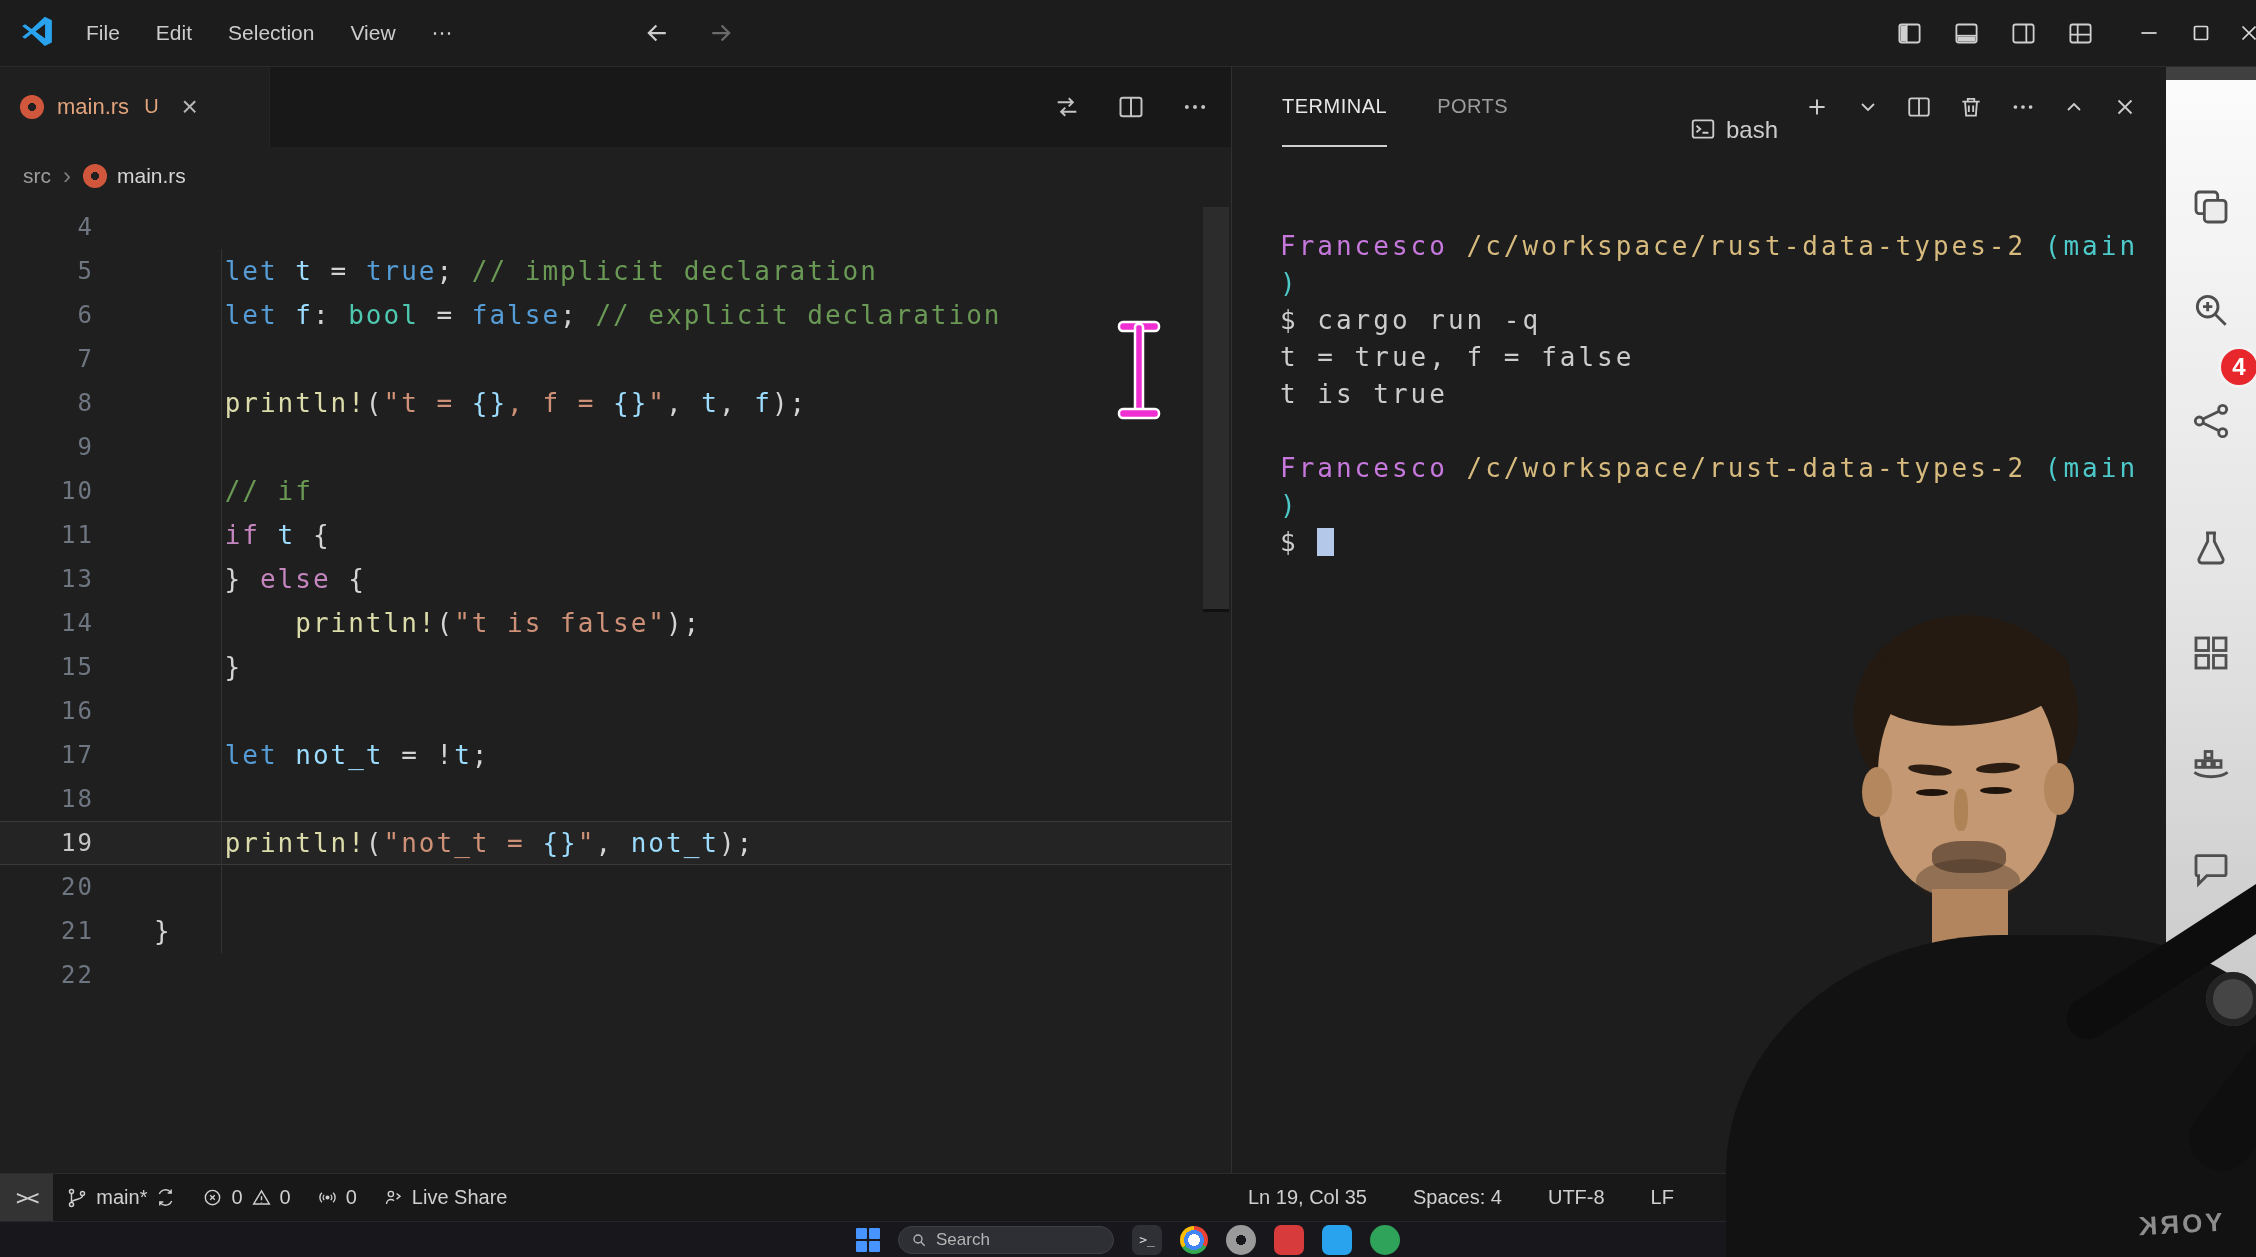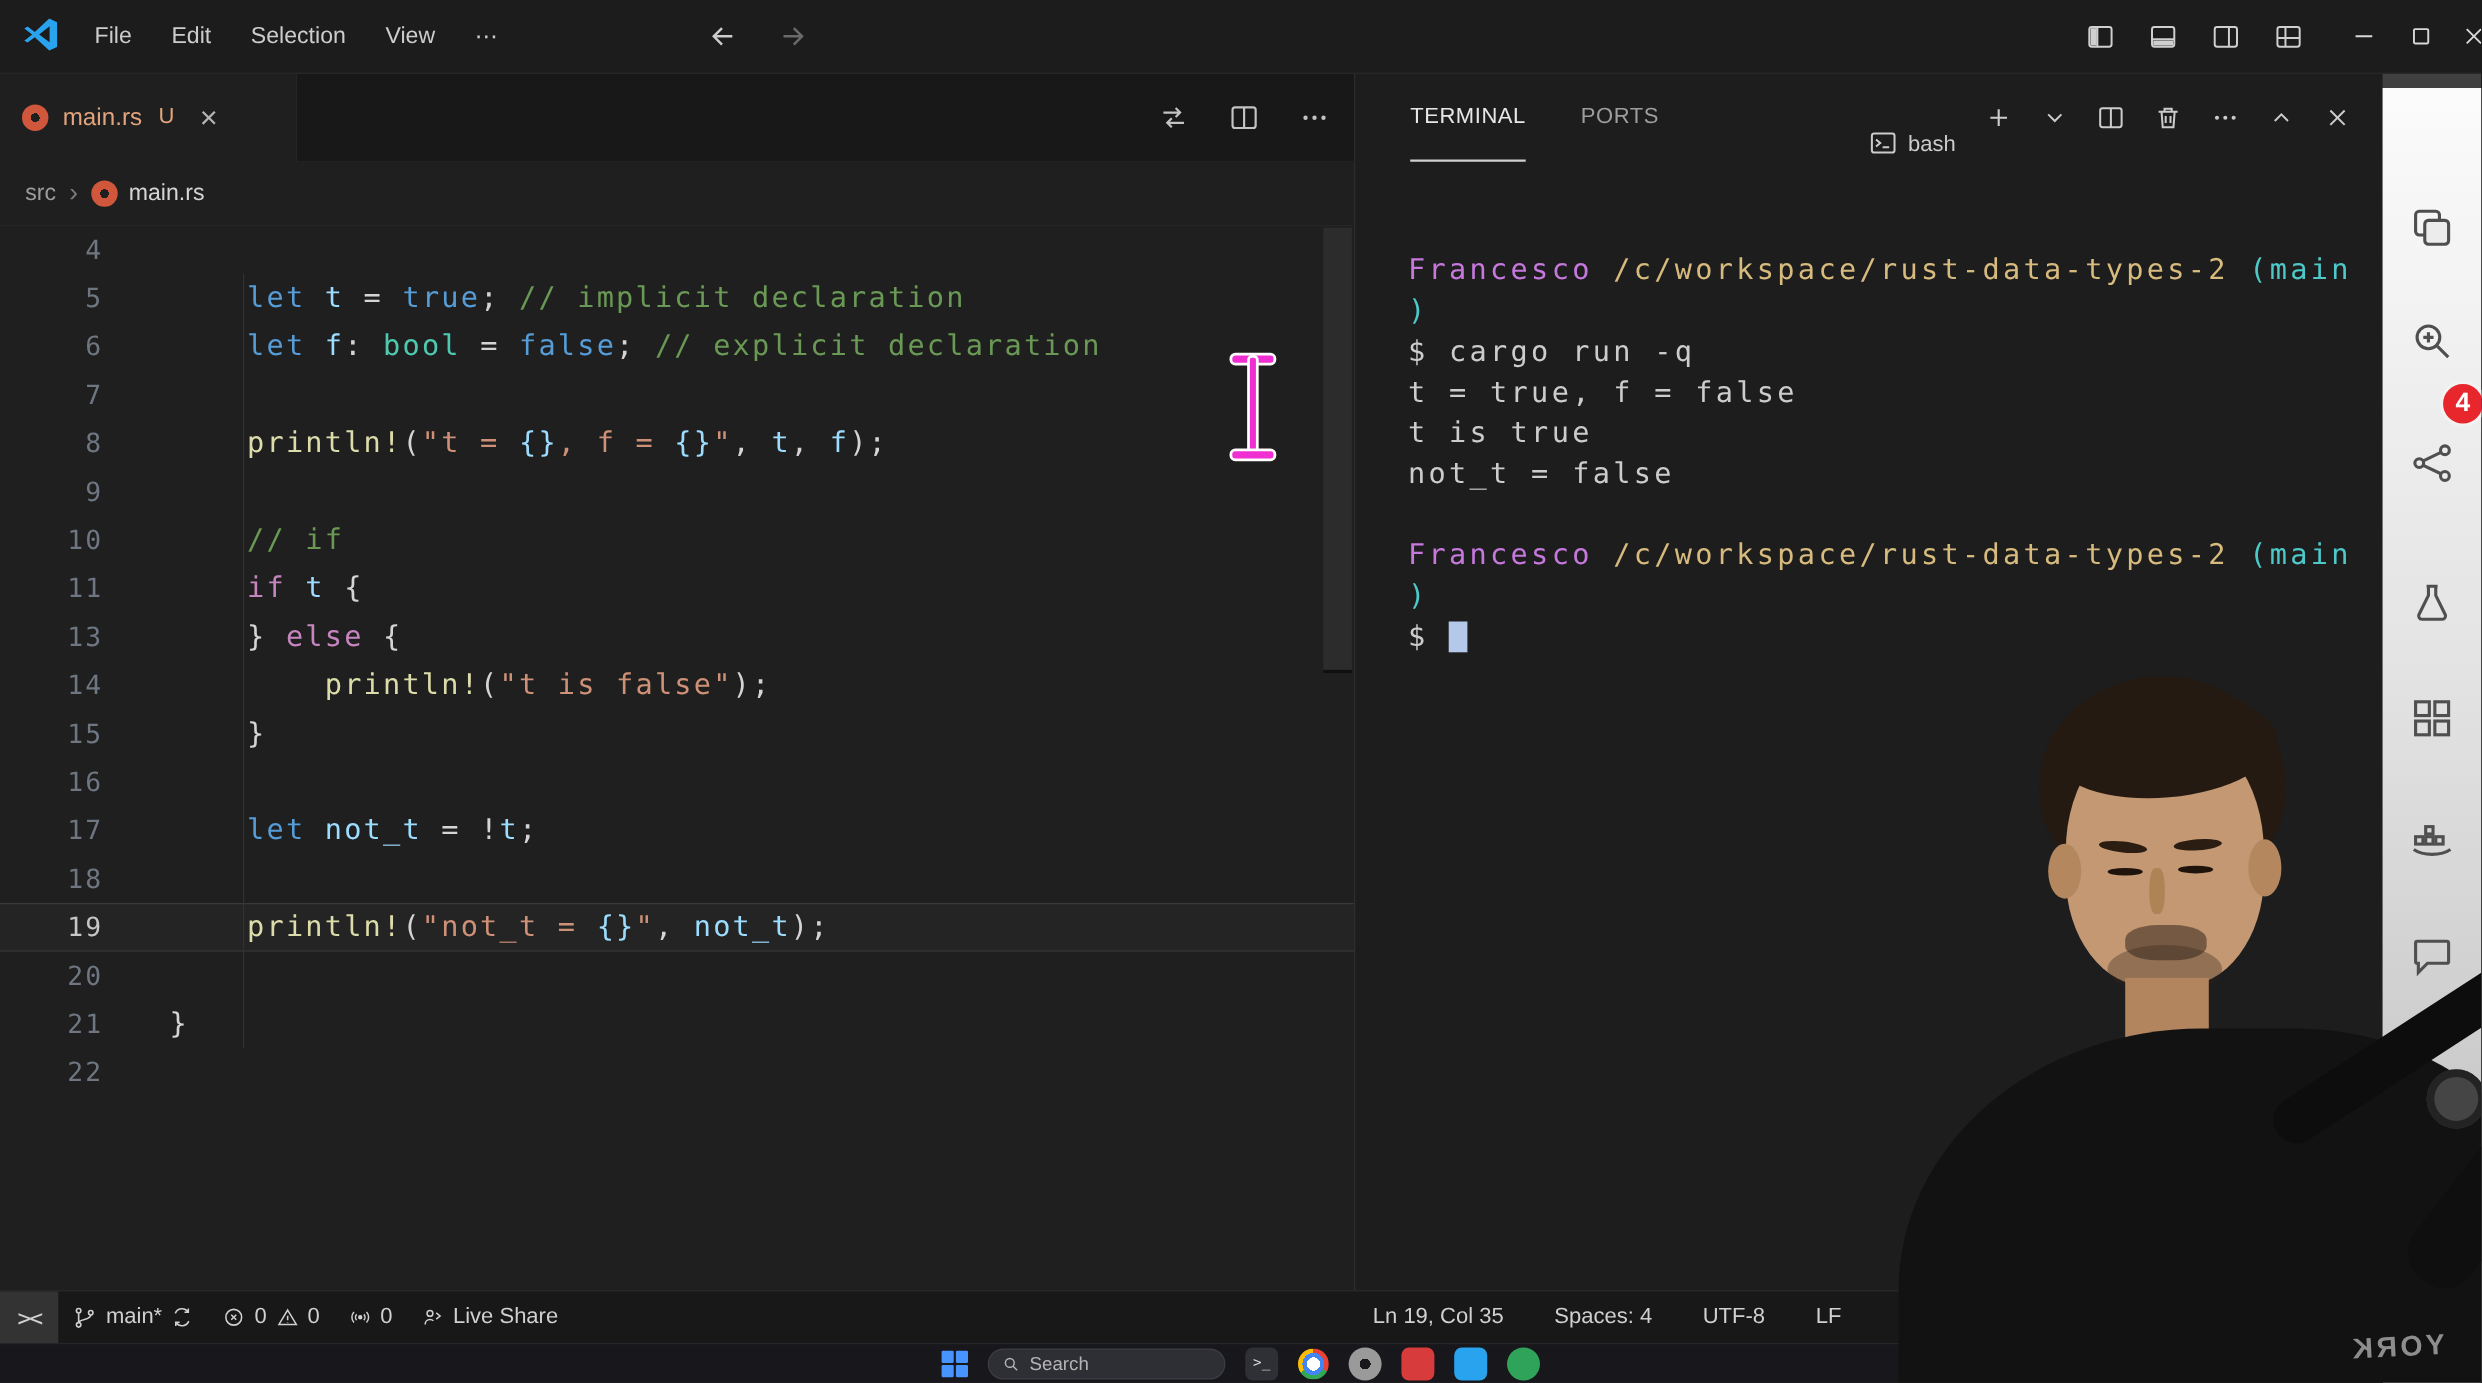--- a/index.html
+++ b/index.html
@@ -45,21 +45,21 @@
   .scroll-thumb{position:absolute;right:2px;top:2px;width:26px;height:402px;background:rgba(121,121,121,0.15);
                 border-bottom:3px solid #101010;}
 
   
   .panel{position:absolute;left:1231px;top:66px;width:935px;height:1107px;background:#1d1d1d;
          border-left:1px solid #303030;box-sizing:border-box;z-index:4;}
   .panel-header{height:81px;display:flex;align-items:center;position:relative;}
   .panel-tab{height:100%;display:flex;align-items:center;font-size:20px;letter-spacing:0.5px;color:#9d9d9d;margin-left:50px;}
   .panel-tab.active{color:#e7e7e7;box-shadow:inset 0 -2px 0 #cfcfcf;}
   .panel-actions{position:absolute;right:28px;top:0;height:81px;display:flex;align-items:center;gap:26px;}
-  .shell-item{display:flex;align-items:flex-end;gap:10px;color:#cccccc;font-size:20px;margin-top:46px;}
+  .shell-item{display:flex;align-items:flex-start;gap:10px;color:#cccccc;font-size:24px;margin-top:46px;}
   .term{position:absolute;left:48px;top:162px;font-family:"DejaVu Sans Mono",monospace;font-size:26px;
         line-height:37px;letter-spacing:3px;color:#cccccc;}
   .term-line{height:37px;white-space:pre;}
   .tk-tuser{color:#c678dd}.tk-tpath{color:#d7ba7d}.tk-tbranch{color:#4ec9c9}
   .block-cursor{display:inline-block;width:17px;height:28px;background:#b4c9ea;vertical-align:-4px;}
 
   
   .statusbar{position:absolute;left:0;top:1173px;width:2256px;height:48px;background:#181818;
              border-top:1px solid #2b2b2b;display:flex;align-items:center;color:#d0d0d0;font-size:20px;
              box-sizing:border-box;z-index:10;}
@@ -371,21 +371,20 @@
             </svg>
           </span>
       </div>
     </div>
     <div class="term" id="terminal-lines">
         <div class="term-line"><span class="tk-tuser">Francesco</span><span> </span><span class="tk-tpath">/c/workspace/rust-data-types-2</span><span> </span><span class="tk-tbranch">(main</span></div>
         <div class="term-line"><span class="tk-tbranch">)</span></div>
         <div class="term-line"><span>$ cargo run -q</span></div>
         <div class="term-line"><span>t = true, f = false</span></div>
         <div class="term-line"><span>t is true</span></div>
-        <div class="term-line"><span>not_t = false</span></div>
         <div class="term-line">&nbsp;</div>
         <div class="term-line"><span class="tk-tuser">Francesco</span><span> </span><span class="tk-tpath">/c/workspace/rust-data-types-2</span><span> </span><span class="tk-tbranch">(main</span></div>
         <div class="term-line"><span class="tk-tbranch">)</span></div>
         <div class="term-line"><span>$ </span><span class="block-cursor">&nbsp;</span></div>
       </div>
   </div>
 
   <div class="statusbar">
     <span class="sb-item sb-remote">&gt;&lt;</span>
     <span class="sb-item">

